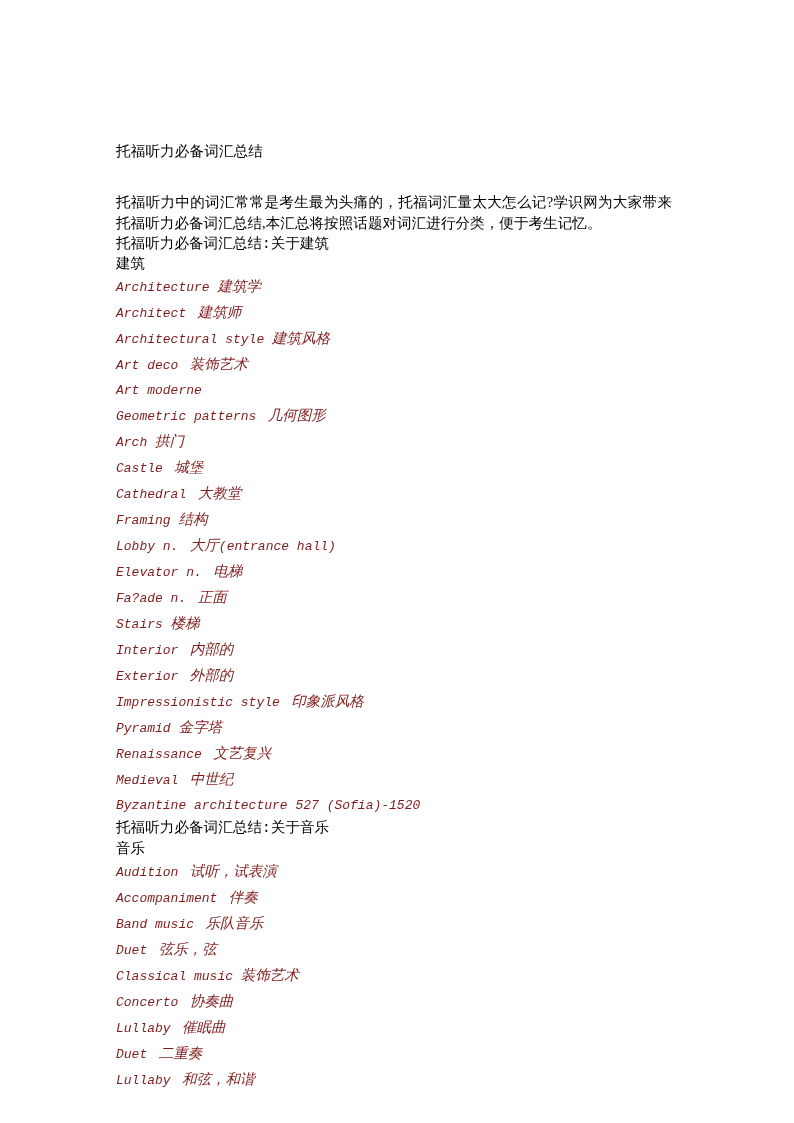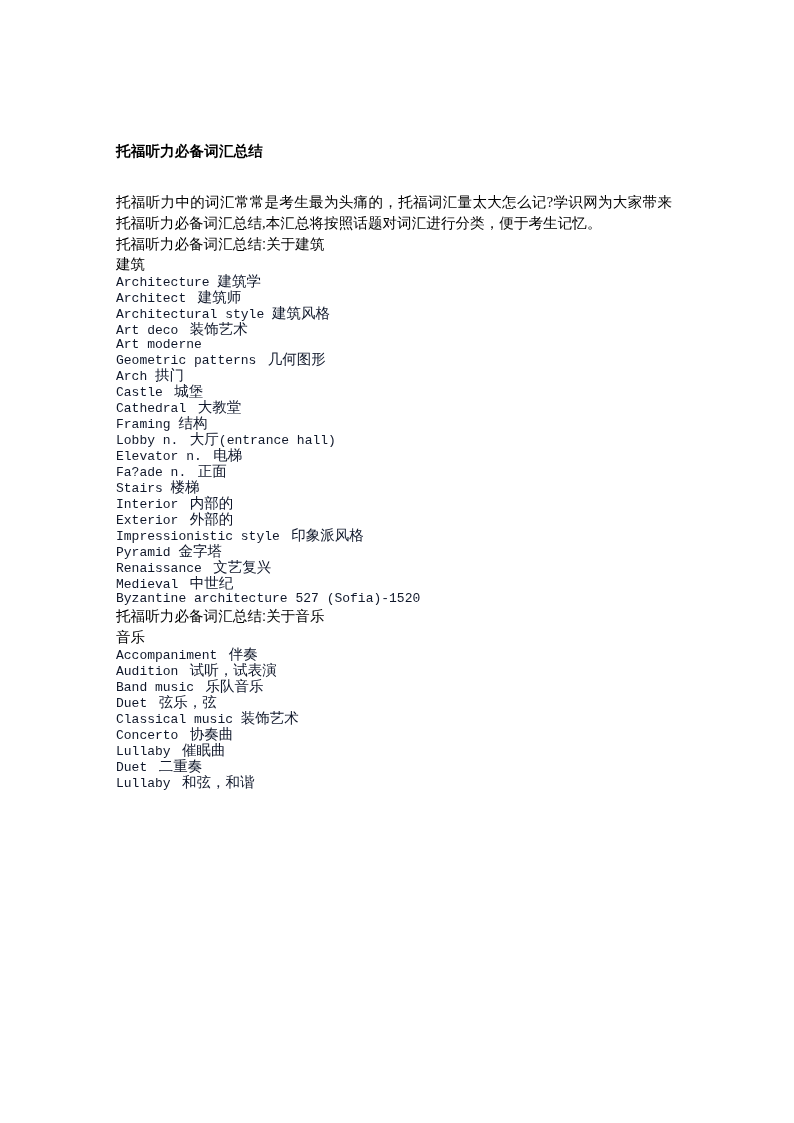--- a/index.html
+++ b/index.html
@@ -28,47 +28,48 @@
     left: 116px;
     top: 140px;
     width: 560px;
   }
   .doc-title {
     font-family: "Liberation Serif", serif;
     font-size: 14.5px;
     line-height: 22px;
     color: #000000;
     margin: 0 0 30px 0;
-    font-weight: bold;
+    font-weight: normal;
     letter-spacing: 0.2px;
   }
   .intro {
     font-family: "Liberation Serif", serif;
     font-size: 14.5px;
     line-height: 21px;
     color: #000000;
     margin: 0;
     width: 556px;
     text-align: justify;
     letter-spacing: 0.1px;
   }
   .section-head {
-    font-family: Liberation Sans, sans-serif;
+    font-family: Liberation Mono, monospace;
     font-size: 14.5px;
     line-height: 20.2px;
     color: #000000;
     letter-spacing: 0.1px;
     white-space: pre;
   }
   .entry {
     font-family: "Liberation Mono", monospace;
     font-size: 13px;
-    line-height: 14px;
-    color: #0f172a;
+    line-height: 25px;
+    color: #7f1d1d;
     white-space: pre;
+    font-style: italic;
   }
   .entry .cn {
     font-family: "Liberation Serif", serif;
     font-size: 14.5px;
   }
   .lines {
     margin-top: 0;
   }
 </style>
 </head>
@@ -97,22 +98,22 @@
         <div class="entry"><span>Stairs </span><span class="cn">楼梯</span></div>
         <div class="entry"><span>Interior </span><span class="cn"> 内部的</span></div>
         <div class="entry"><span>Exterior </span><span class="cn"> 外部的</span></div>
         <div class="entry"><span>Impressionistic style </span><span class="cn"> 印象派风格</span></div>
         <div class="entry"><span>Pyramid </span><span class="cn">金字塔</span></div>
         <div class="entry"><span>Renaissance </span><span class="cn"> 文艺复兴</span></div>
         <div class="entry"><span>Medieval </span><span class="cn"> 中世纪</span></div>
         <div class="entry"><span>Byzantine architecture 527 (Sofia)-1520</span></div>
         <div class="section-head"><span>托福听力必备词汇总结:关于音乐</span></div>
         <div class="section-head"><span>音乐</span></div>
+        <div class="entry"><span>Audition </span><span class="cn"> 试听，试表演</span></div>
         <div class="entry"><span>Accompaniment </span><span class="cn"> 伴奏</span></div>
-        <div class="entry"><span>Audition </span><span class="cn"> 试听，试表演</span></div>
         <div class="entry"><span>Band music </span><span class="cn"> 乐队音乐</span></div>
         <div class="entry"><span>Duet </span><span class="cn"> 弦乐，弦</span></div>
         <div class="entry"><span>Classical music </span><span class="cn">装饰艺术</span></div>
         <div class="entry"><span>Concerto </span><span class="cn"> 协奏曲</span></div>
         <div class="entry"><span>Lullaby </span><span class="cn"> 催眠曲</span></div>
         <div class="entry"><span>Duet </span><span class="cn"> 二重奏</span></div>
         <div class="entry"><span>Lullaby </span><span class="cn"> 和弦，和谐</span></div>
       </div>
   </div>
 </div>

